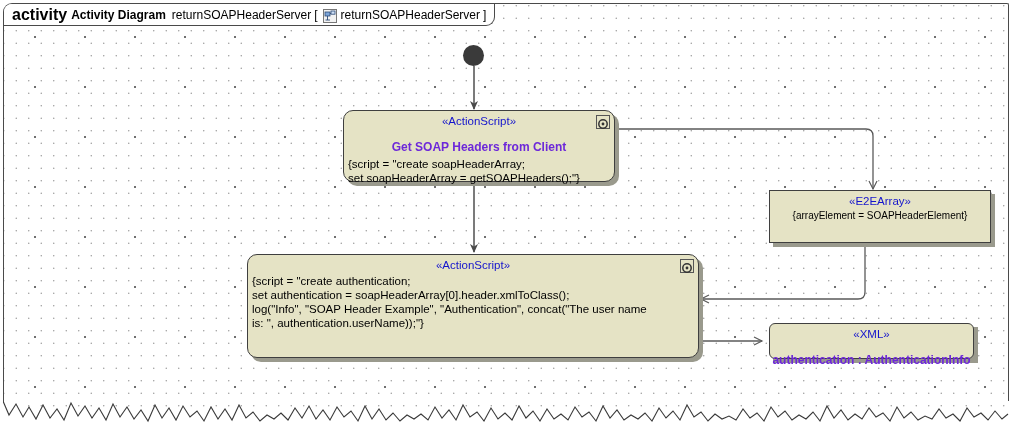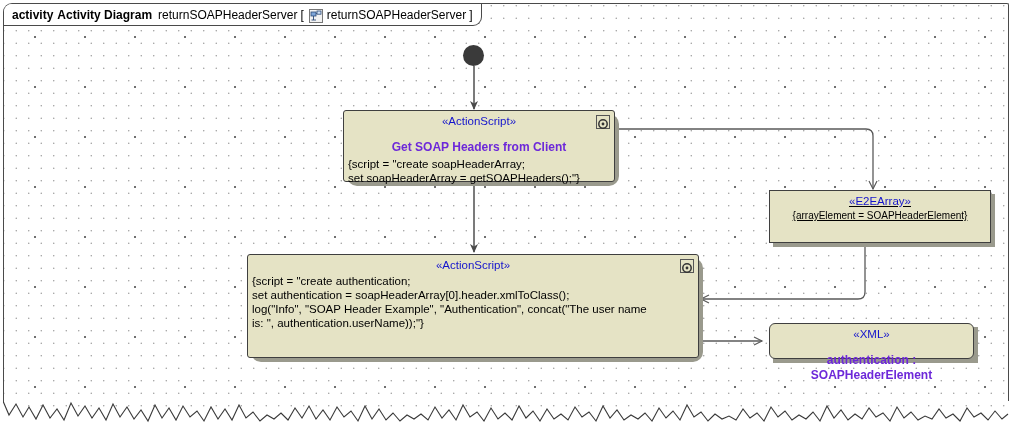--- a/index.html
+++ b/index.html
@@ -70,21 +70,21 @@
     gap: 0px;
     background: #ffffff;
     border-right: 1px solid #4a4a4a;
     border-bottom: 1px solid #4a4a4a;
     border-bottom-right-radius: 9px;
     box-sizing: border-box;
     white-space: nowrap;
     z-index: 6;
   }
   .hdr-kw {
-    font-size: 12px;
+    font-size: 16px;
     font-weight: bold;
     color: #000;
   }
   .hdr-type {
     font-size: 12px;
     font-weight: bold;
     color: #000000;
     margin-left: 4px;
   }
   .hdr-name {
@@ -119,21 +119,21 @@
 
   
   .node {
     position: absolute;
     background: #e5e3c5;
     border: 1px solid #3f3f3f;
     box-sizing: border-box;
     z-index: 4;
   }
   .node.rounded {
-    border-radius: 3px;
+    border-radius: 10px;
   }
   .node-shadow {
     position: absolute;
     background: #9a9a8d;
     z-index: 3;
   }
   .node-shadow.rounded { border-radius: 10px; }
 
   .stereo {
     color: #1414cd;
@@ -277,29 +277,29 @@
 is: ", authentication.userName));"}</div>
       <div class="action-badge">
         <svg width="12" height="12" viewBox="0 0 12 12">
           <circle cx="6" cy="6" r="4.2" fill="none" stroke="#333" stroke-width="1.5"></circle>
           <circle cx="6" cy="6" r="1.4" fill="#333"></circle>
         </svg>
       </div>
     </div>
 
     <div class="node-shadow" style="left:769px; top:190px; width:222px; height:53px;"></div>
-    <div class="node" style="left:765px; top:186px; width:222px; height:53px;text-decoration:underline;">
+    <div class="node" style="left:765px; top:186px; width:222px; height:53px;">
       <div class="stereo">«E2EArray»</div>
       <div class="body-text-c">{arrayElement = SOAPHeaderElement}</div>
     </div>
 
     <div class="node-shadow" style="left:769px; top:323px; width:205px; height:36px;"></div>
     <div class="node" style="left:765px; top:319px; width:205px; height:36px;border-radius:6px;">
       <div class="stereo">«XML»</div>
-      <div class="nodename">authentication : SOAPHeaderElement</div>
+      <div class="nodename">authentication : AuthenticationInfo</div>
     </div>
 
     <div id="frame-header">
       <span class="hdr-kw">activity</span>
       <span class="hdr-type">Activity Diagram</span>
       <span class="hdr-name">returnSOAPHeaderServer</span>
       <span class="hdr-bracket">[</span>
       <span class="hdr-icon">
         <svg width="14" height="14" viewBox="0 0 14 14">
           <rect x="0.5" y="0.5" width="13" height="13" fill="#f2f2f2" stroke="#777"></rect>

